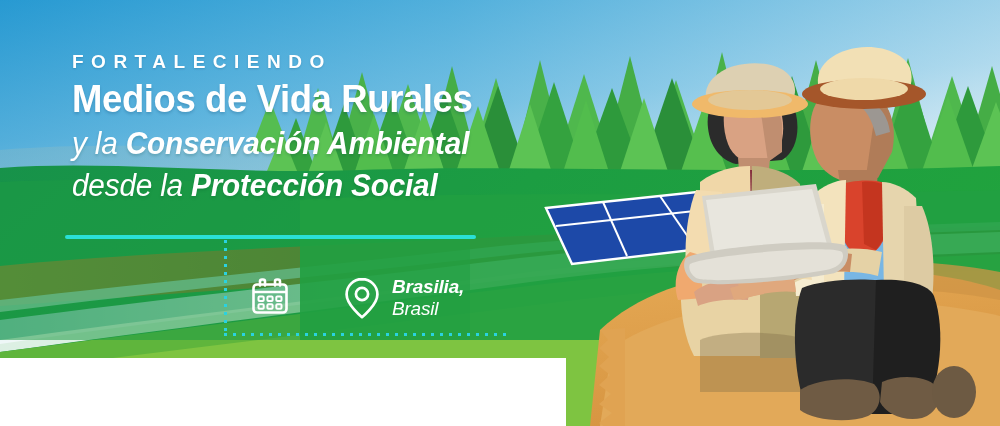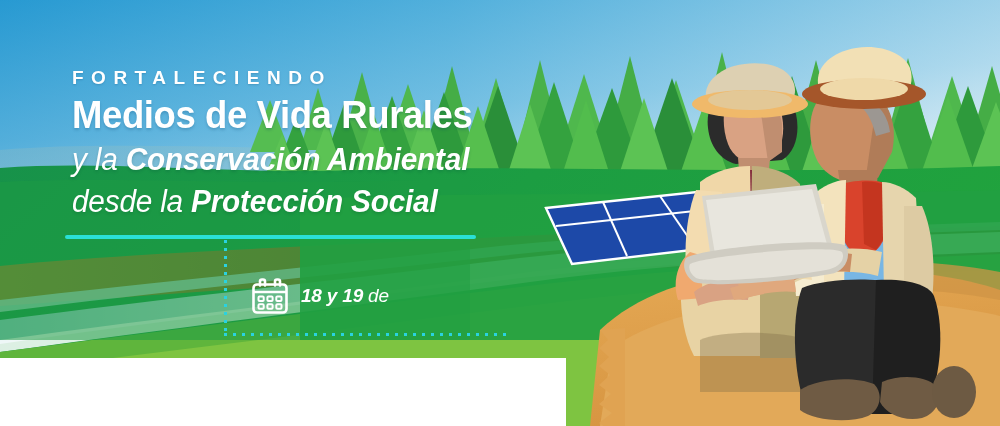--- a/index.html
+++ b/index.html
@@ -53,21 +53,21 @@
   
   .gob { margin-left:16px; text-align:center; }
   .gob-top { font-size:7px; font-weight:bold; letter-spacing:0.9px; color:#111; line-height:10px; }
   .gob-mark { width:104px; height:28px; display:block; }
   .gob-bot { font-size:5.4px; font-weight:bold; letter-spacing:0.55px; color:#111; line-height:9px; }
 
   
   .headline { position:absolute; left:72px; top:50px; z-index:30; width:520px; }
   .eyebrow {
     color:#ffffff; font-size:19px; font-weight:bold; letter-spacing:7.5px;
-    line-height:24px; text-shadow:0 1px 2px rgba(0,60,100,.22);margin-top:16px;
+    line-height:24px; text-shadow:0 1px 2px rgba(0,60,100,.22);
   }
   .line1 {
     color:#ffffff; font-size:38px; font-weight:bold; line-height:46px;
     letter-spacing:-0.4px; margin-top:2px;
     text-shadow:0 2px 3px rgba(0,60,100,.22);
     transform:scaleX(0.96); transform-origin:left center;
   }
   .line2 {
     color:#ffffff; font-size:31px; line-height:42px; font-style:italic;
     letter-spacing:-0.2px; margin-top:1px;
@@ -360,24 +360,34 @@
         <path d="M25 9.5 V5.5 a2 2 0 0 1 2-2 h1 a2 2 0 0 1 2 2 V9.5" stroke="#ffffff" stroke-width="2.6" stroke-linecap="round"></path>
         <path d="M3.5 16 H36.5" stroke="#ffffff" stroke-width="2.4"></path>
         <rect x="8.5" y="20.5" width="5.2" height="4.6" rx="1" stroke="#ffffff" stroke-width="2"></rect>
         <rect x="17.4" y="20.5" width="5.2" height="4.6" rx="1" stroke="#ffffff" stroke-width="2"></rect>
         <rect x="26.3" y="20.5" width="5.2" height="4.6" rx="1" stroke="#ffffff" stroke-width="2"></rect>
         <rect x="8.5" y="28.2" width="5.2" height="4.6" rx="1" stroke="#ffffff" stroke-width="2"></rect>
         <rect x="17.4" y="28.2" width="5.2" height="4.6" rx="1" stroke="#ffffff" stroke-width="2"></rect>
         <rect x="26.3" y="28.2" width="5.2" height="4.6" rx="1" stroke="#ffffff" stroke-width="2"></rect>
       </svg>
       <div class="info-text">
-        <div><span class="bld">18 y 19</span><span class="lgt it"> de</span></div>
       </div>
     </div>
 
+    <div class="info-item">
+      <svg class="ico" width="38" height="44" viewBox="0 0 38 44" fill="none" xmlns="http://www.w3.org/2000/svg">
+        <path d="M19 3.2 C10.4 3.2 3.6 10 3.6 18.4 C3.6 28.6 19 41.2 19 41.2
+                 C19 41.2 34.4 28.6 34.4 18.4 C34.4 10 27.6 3.2 19 3.2 Z" stroke="#ffffff" stroke-width="2.7" stroke-linejoin="round"></path>
+        <circle cx="19" cy="18" r="6.1" stroke="#ffffff" stroke-width="2.7"></circle>
+      </svg>
+      <div class="info-text">
+        <div class="bld">Brasilia,</div>
+        <div class="lgt it">Brasil</div>
+      </div>
+    </div>
 
   </div>
 
   <div class="footer">
     <div class="footer-white"></div>
   </div>
 
   <div class="logos">
 
     <div class="fao">

